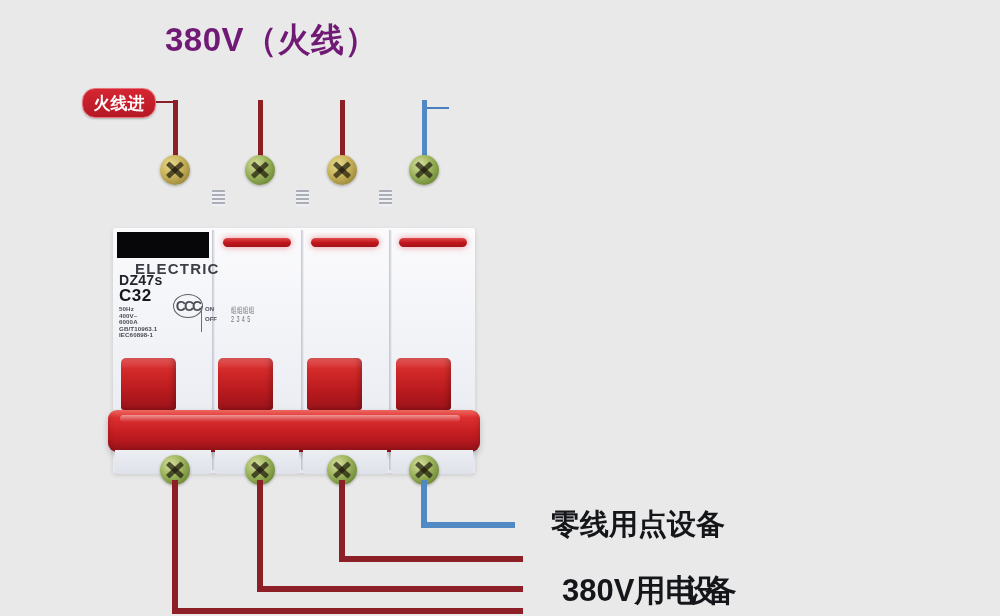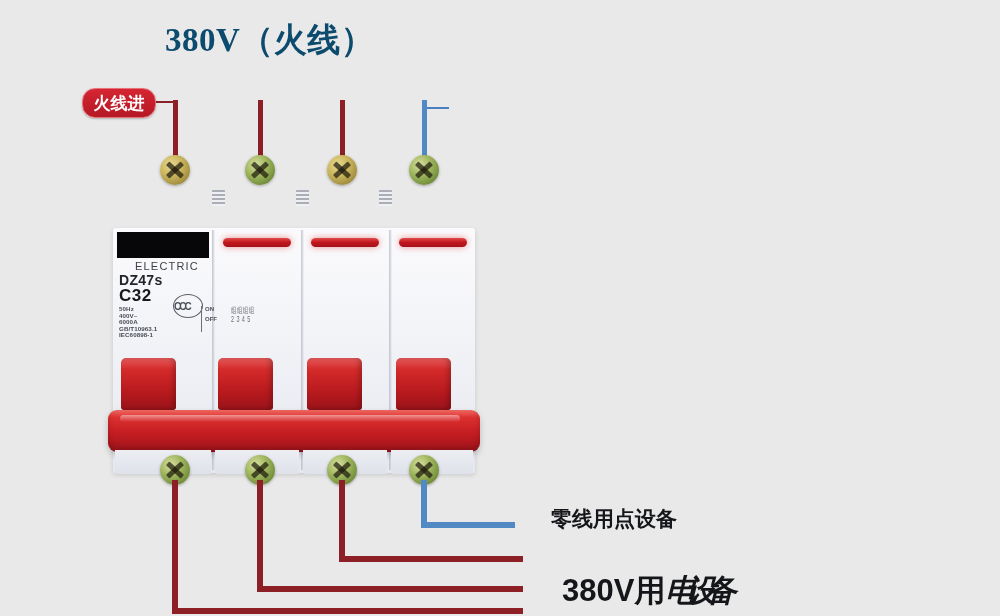--- a/index.html
+++ b/index.html
@@ -7,41 +7,40 @@
     width:1000px;height:616px;
     background:#e9e9e9;
     font-family:"Liberation Sans","DejaVu Sans",sans-serif;
     overflow:hidden;position:relative;
   }
   .stage{position:absolute;inset:0;}
 
   
   .heading-top{
     position:absolute;left:165px;top:18px;
-    font-size:33px;font-weight:bold;color:#0c4a6e;
-    letter-spacing:.5px;white-space:nowrap;font-family:Liberation Serif, serif;
+    font-size:33px;font-weight:bold;color:#701a75;
+    letter-spacing:.5px;white-space:nowrap;
   }
   .title-main{
     position:absolute;left:586px;top:226px;
     font-size:55px;font-weight:bold;color:#14161a;
     letter-spacing:1px;white-space:nowrap;
   }
   .cap-neutral{
     position:absolute;left:551px;top:505px;
-    font-size:21px;font-weight:bold;color:#14161a;
+    font-size:29px;font-weight:bold;color:#14161a;
     white-space:nowrap;
   }
   .cap-load{
     position:absolute;left:562px;top:570px;
     font-size:31px;font-weight:bold;color:#14161a;
     white-space:nowrap;
   }
   .cap-load .clip{
     letter-spacing:-11px;
-    font-style:italic;
   }
 
   
   .badge{
     position:absolute;
     border-radius:13px;
     color:#fff;font-size:17px;font-weight:bold;
     display:flex;align-items:center;justify-content:center;
     white-space:nowrap;
     box-shadow:0 1px 2px rgba(0,0,0,.25);
@@ -79,34 +78,34 @@
     position:absolute;left:4px;top:4px;width:92px;height:26px;
     background:#07070a;
   }
   .redstrip{
     position:absolute;height:9px;border-radius:5px;
     background:linear-gradient(180deg,#e04a4a 0%,#c2161d 50%,#a4121a 100%);
     box-shadow:0 0 7px rgba(215,60,60,.55);
   }
   .brand{
     position:absolute;left:22px;top:32px;
-    font-size:11px;letter-spacing:1.2px;color:#3c3f46;font-weight:normal;
+    font-size:15px;letter-spacing:1.2px;color:#3c3f46;font-weight:bold;
   }
   .model{position:absolute;left:6px;top:44px;font-size:14px;color:#22252b;font-weight:bold;letter-spacing:.3px;}
   .rating{position:absolute;left:6px;top:58px;font-size:17px;color:#15181d;font-weight:bold;letter-spacing:.5px;}
   .spec{
     position:absolute;left:6px;top:78px;
     font-size:6.2px;line-height:6.6px;color:#474b54;font-weight:bold;
     white-space:pre-line;letter-spacing:.1px;
   }
   .ccc{
     position:absolute;left:60px;top:66px;width:28px;height:22px;
     border:1.2px solid #5b5f68;border-radius:50%;
-    display:flex;align-items:center;justify-content:flex-start;
-    font-size:10px;color:#4a4e57;letter-spacing:-2px;font-weight:bold;overflow:hidden;
+    display:flex;align-items:center;justify-content:center;
+    font-size:14px;color:#4a4e57;letter-spacing:-2px;font-weight:bold;overflow:hidden;
   }
   .onoff{position:absolute;left:92px;top:76px;font-size:6px;color:#4a4e57;font-weight:bold;line-height:10px;}
   .onoff .bar{position:absolute;left:-4px;top:2px;width:1.2px;height:26px;background:#6b6f78;}
   .microprint{
     position:absolute;font-size:5.5px;line-height:5.8px;color:#6a6e78;
     white-space:pre-line;letter-spacing:.4px;transform:scaleY(1.5);
   }
 
   
   .lever{

